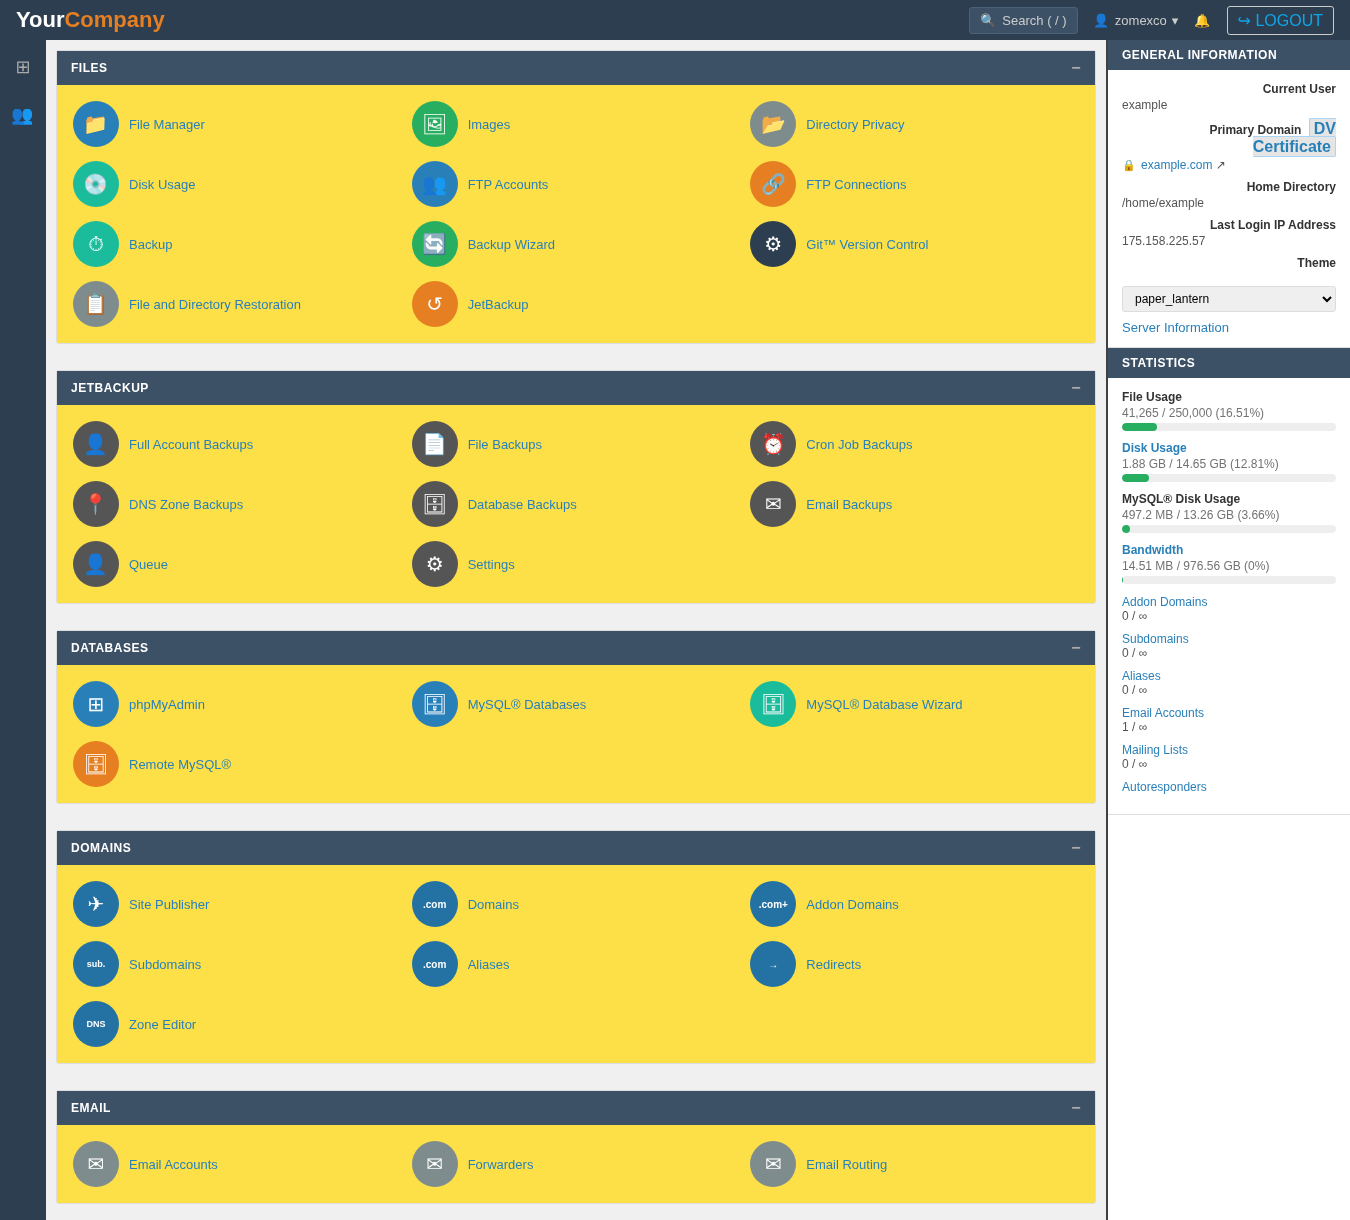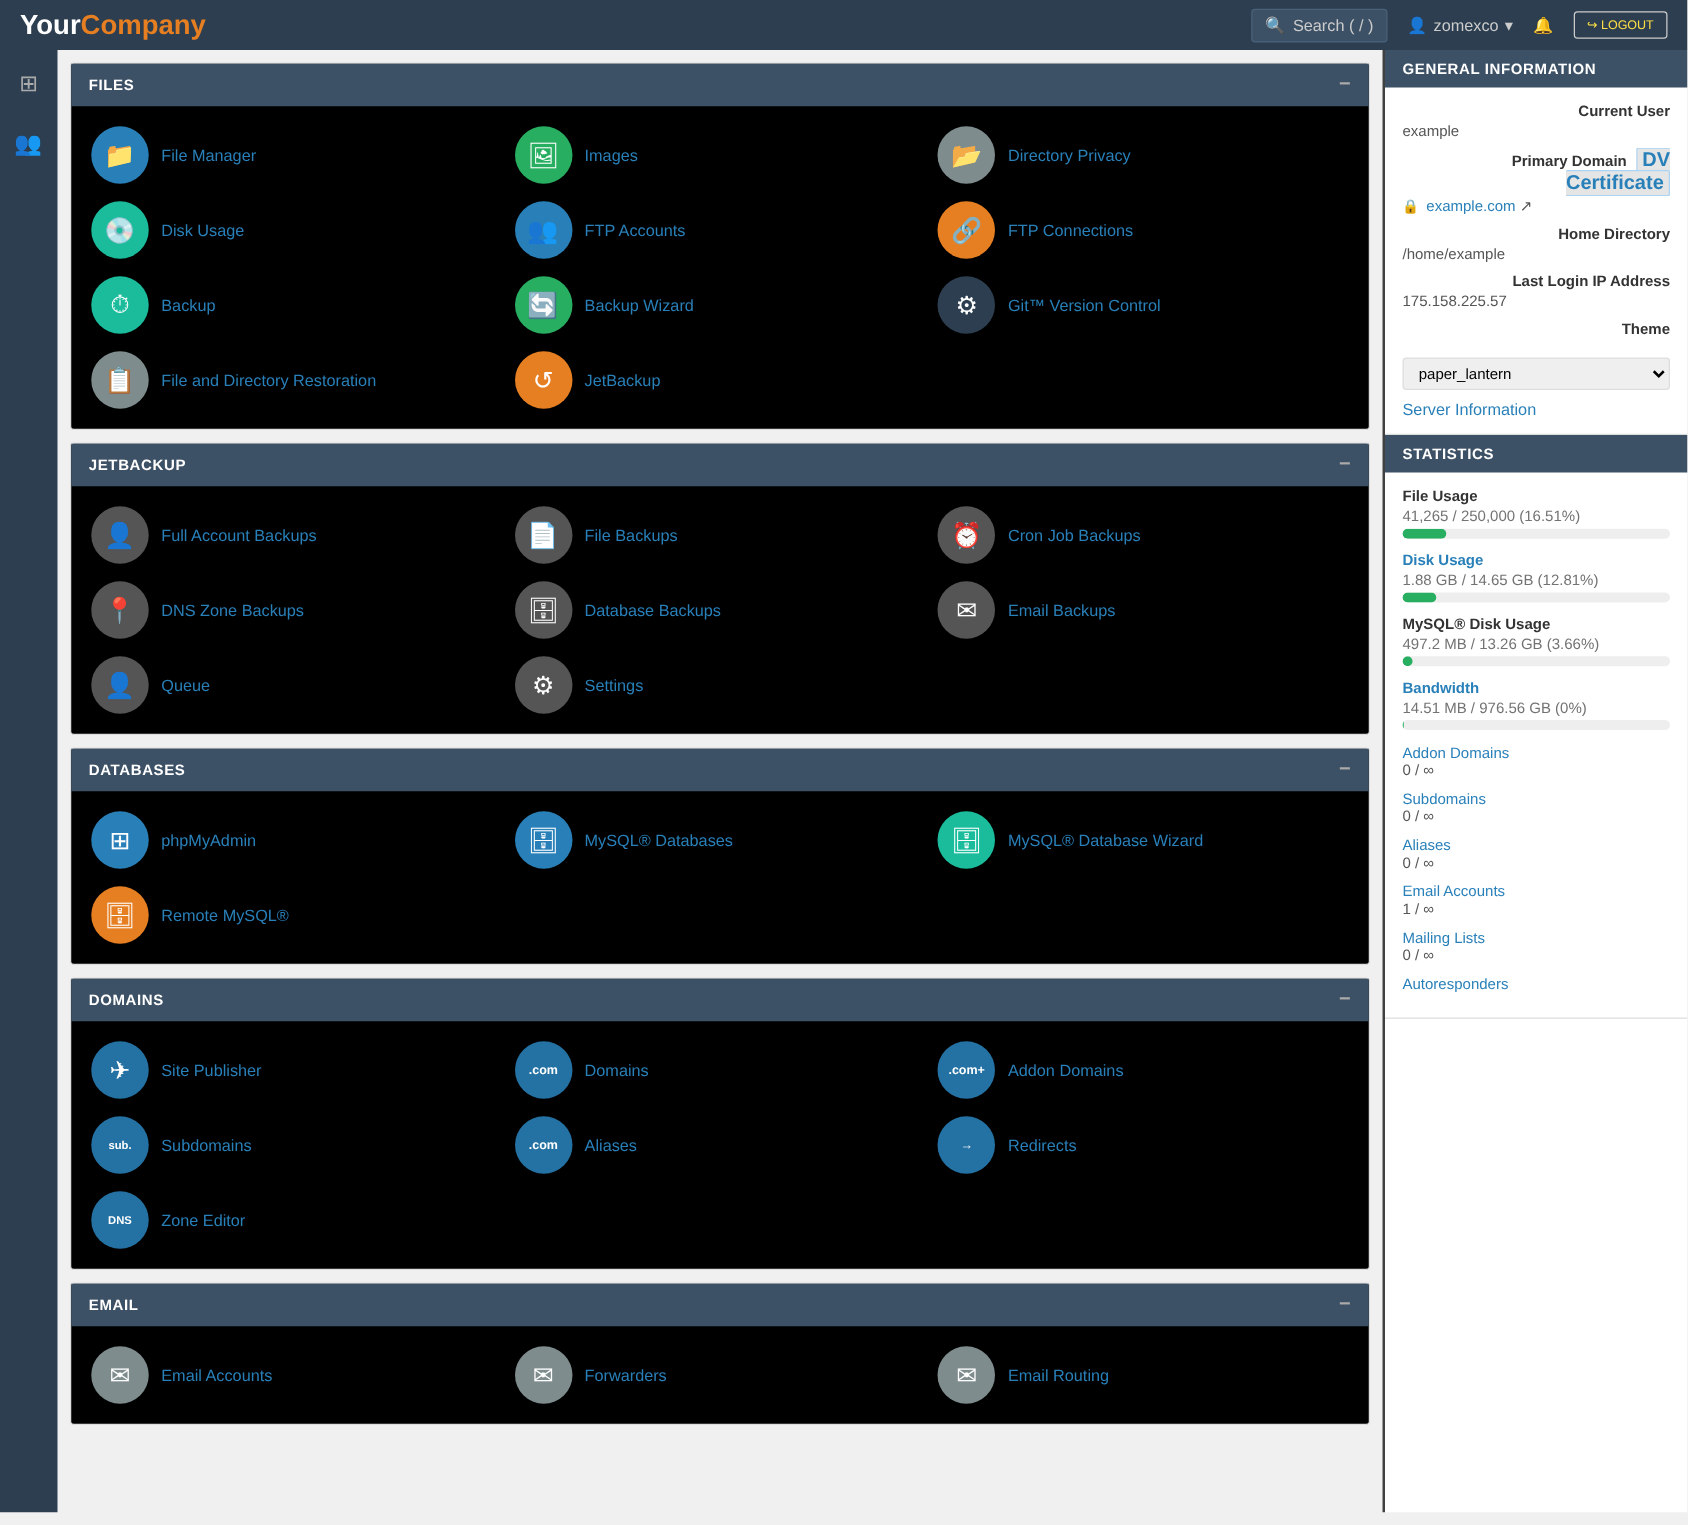--- a/index.html
+++ b/index.html
@@ -29,25 +29,25 @@
       align-items: center;
       gap: 6px;
       cursor: pointer;
     }
     #header .search-icon { color: #aaa; }
     #header .user-menu { color: #ccc; display: flex; align-items: center; gap: 5px; cursor: pointer; }
     #header .bell-icon { color: #ccc; cursor: pointer; }
     #header .logout-btn {
       background: transparent;
       border: 1px solid #ccc;
-      color: #fde047;
+      color: #0ea5e9;
       padding: 4px 10px;
       border-radius: 3px;
       cursor: pointer;
-      font-size: 10px;
+      font-size: 16px;
     }
 
     
     #layout { display: flex; }
     #sidebar {
       width: 46px;
       background: #2c3e50;
       min-height: calc(100vh - 50px);
       display: flex;
       flex-direction: column;
@@ -72,21 +72,21 @@
       border: 1px solid #ddd;
       border-radius: 3px;
       padding: 8px 12px;
       width: 100%;
       margin-bottom: 10px;
       font-size: 13px;
       color: #999;
     }
 
     
-    .section { background: #000000; border: 1px solid #ddd; border-radius: 3px; margin-bottom: 10px; }
+    .section { background: #fde047; border: 1px solid #ddd; border-radius: 3px; margin-bottom: 26px; }
     .section-header {
       background: #3d5166;
       color: #fff;
       padding: 8px 14px;
       font-size: 12px;
       font-weight: bold;
       letter-spacing: 0.5px;
       display: flex;
       justify-content: space-between;
       align-items: center;

